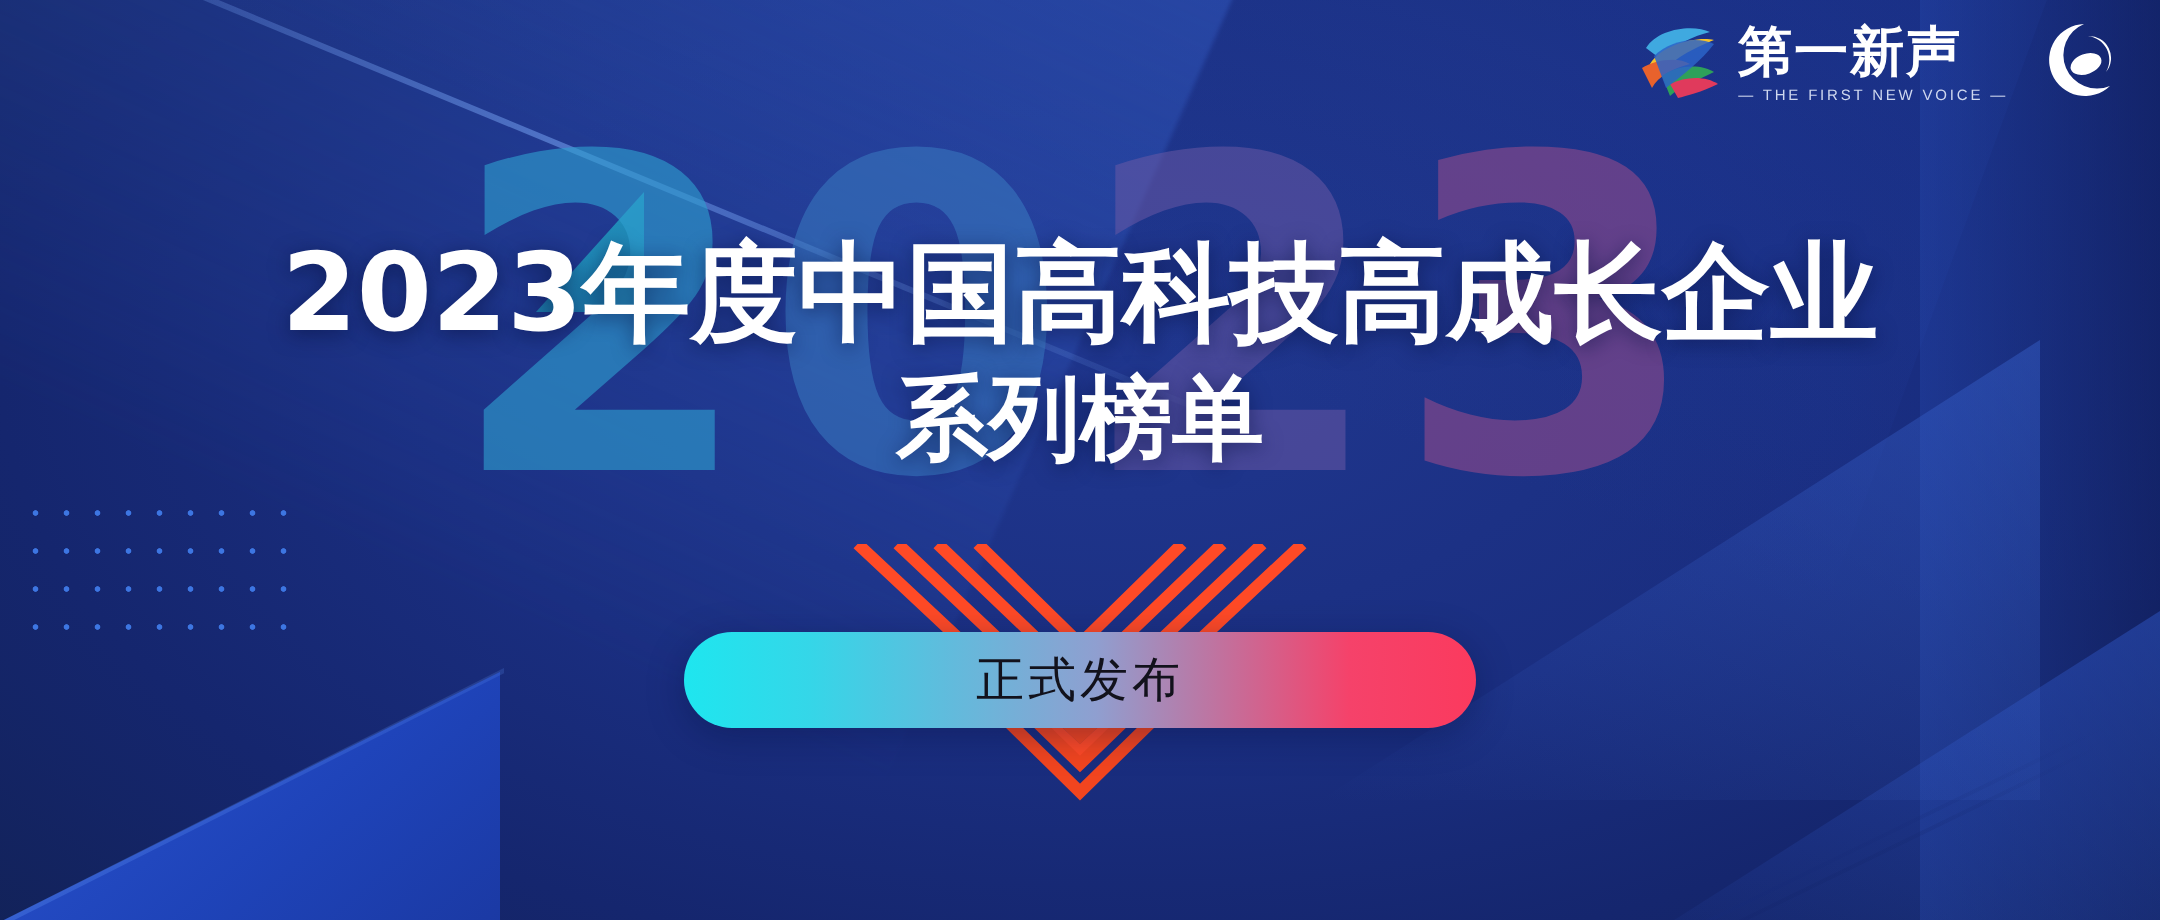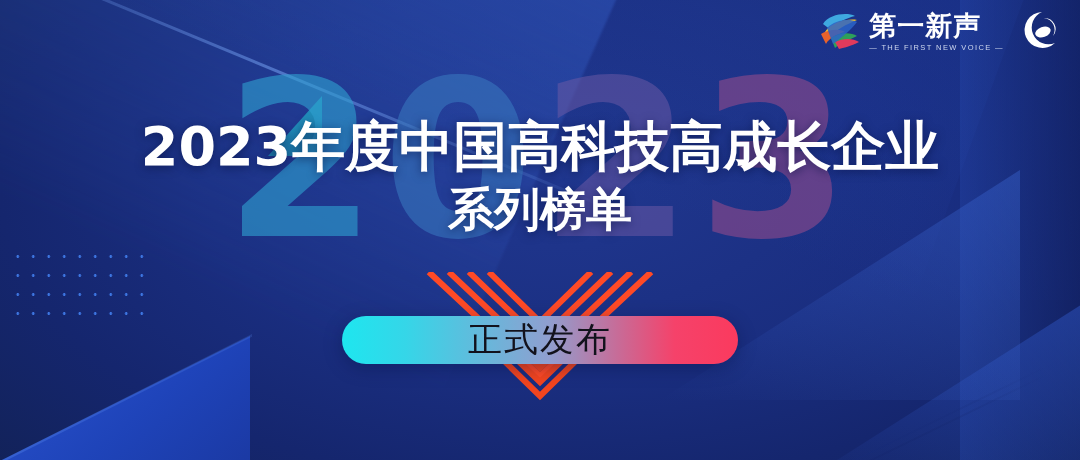--- a/index.html
+++ b/index.html
@@ -138,21 +138,21 @@
   
   .pill{
     position:absolute;left:50%;top:316px;transform:translateX(-50%);
     width:396px;height:48px;border-radius:26px;
     background:linear-gradient(90deg,#1ee6ef 0%,#35d6e8 16%,#8f9fd0 52%,#f5426a 84%,#fb3a5e 100%);
     display:flex;align-items:center;justify-content:center;
     box-shadow:0 4px 18px rgba(5,15,60,.35);
   }
   .pill-label{
     font-family:"DejaVu Sans","Liberation Sans",sans-serif;
-    font-size:34px;font-weight:400;color:#12121c;letter-spacing:2px;
+    font-size:24px;font-weight:400;color:#12121c;letter-spacing:2px;
   }
 
   
   .logos{
     position:absolute;right:18px;top:10px;
     display:flex;align-items:center;gap:18px;
   }
   .logo{display:flex;align-items:center;gap:8px;}
   .logo-mark{flex:0 0 auto;}
   .logo-text{display:flex;flex-direction:column;justify-content:center;}

